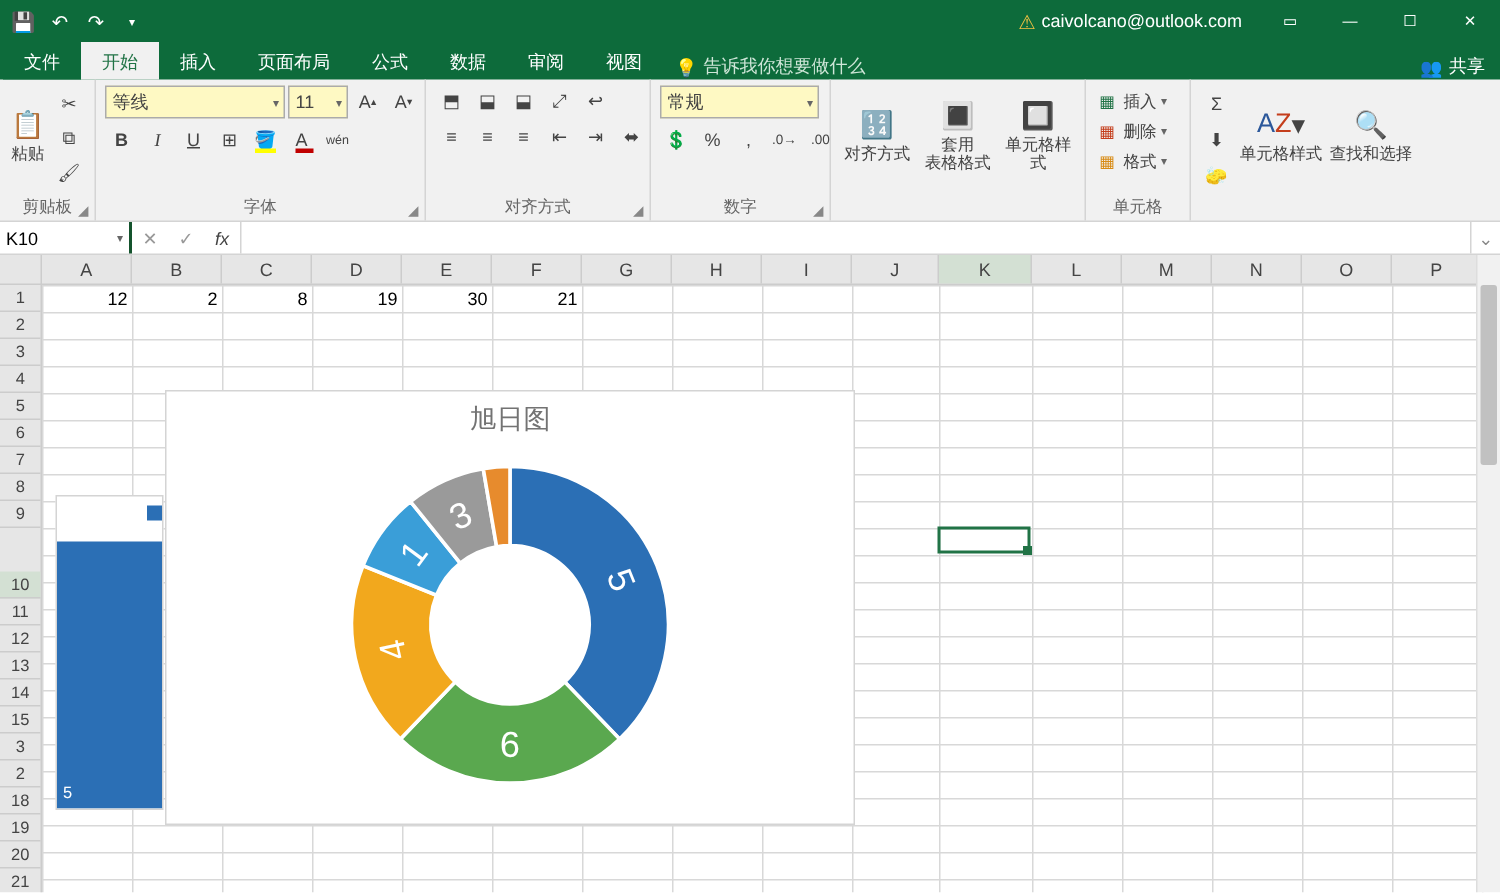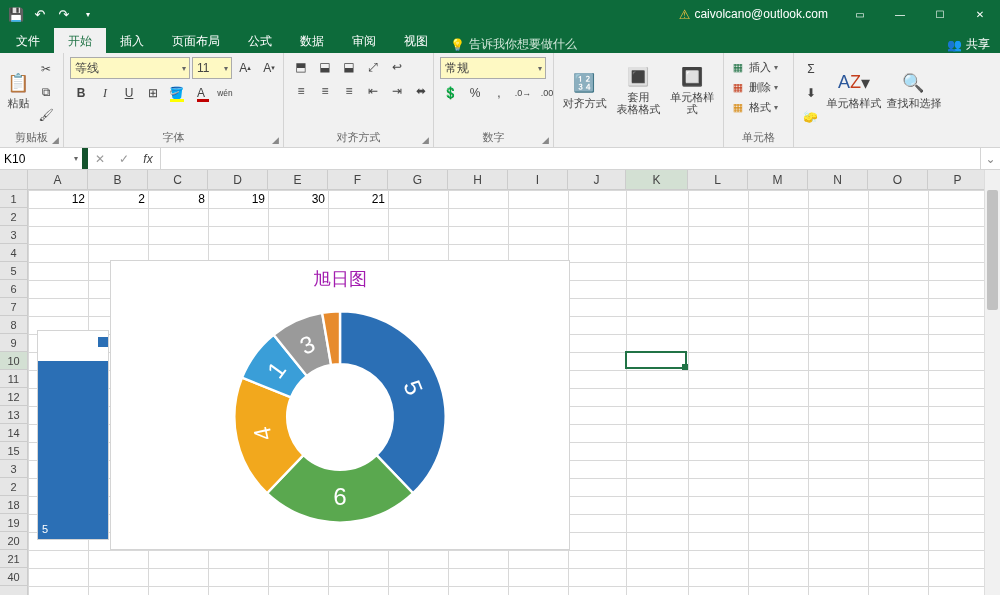--- a/index.html
+++ b/index.html
@@ -36,51 +36,51 @@
 .small-col { display: flex; flex-direction: column; gap: 3px; justify-content: flex-start; padding-top: 2px; }
 .small-row { display: flex; align-items: center; gap: 2px; }
 .small-btn { width: 22px; height: 20px; display: flex; align-items: center; justify-content: center; cursor: pointer; font-size: 12px; color: #444; border: 1px solid transparent; }
 .combo { height: 22px; border: 1px solid #ababab; background: #fef9c3; display: flex; align-items: center; padding: 0 14px 0 4px; font-size: 12px; position: relative; cursor: pointer; }
 .combo .arr { position: absolute; right: 3px; font-size: 8px; color: #666; }
 .mini-label { font-size: 11px; display: flex; align-items: center; gap: 3px; cursor: pointer; }
 .mini-label .ico { width: 16px; height: 16px; display: flex; align-items: center; justify-content: center; }
 
 
 .formulabar { height: 22px; border-bottom: 1px solid #d4d4d4; display: flex; align-items: stretch; background: #fff; font-size: 12px; }
-.namebox { width: 88px; border-right: 6px solid #14532d; display: flex; align-items: center; padding: 0 4px; position: relative; }
+.namebox { width: 88px; border-right: 2px solid #14532d; display: flex; align-items: center; padding: 0 4px; position: relative; }
 .namebox .arr { position: absolute; right: 4px; font-size: 8px; color: #666; cursor: pointer; }
 .fx-btns { display: flex; align-items: center; border-right: 1px solid #d4d4d4; }
 .fx-btn { width: 24px; display: flex; align-items: center; justify-content: center; color: #999; cursor: pointer; }
 .fx-input { flex: 1; padding: 0 6px; display: flex; align-items: center; }
 .fb-end { width: 20px; border-left: 1px solid #d4d4d4; display: flex; align-items: center; justify-content: center; color: #888; cursor: pointer; }
 
 
 .grid-wrap { position: relative; height: 425px; background: #fff; }
 .corner { position: absolute; left: 0; top: 0; width: 28px; height: 20px; background: #e6e6e6; border-right: 1px solid #ccc; border-bottom: 1px solid #ccc; }
 .col-headers { position: absolute; left: 28px; top: 0; right: 16px; height: 20px; display: flex; background: #e6e6e6; border-bottom: 1px solid #ccc; }
 .col-h { border-right: 1px solid #ccc; display: flex; align-items: center; justify-content: center; font-size: 12px; color: #444; cursor: pointer; flex-shrink:0; }
 .col-h.sel { background: #d3e0d3; }
 .row-headers { position: absolute; left: 0; top: 20px; bottom: 0; width: 28px; background: #e6e6e6; border-right: 1px solid #ccc; }
 .row-h { height: 18px; border-bottom: 1px solid #ccc; display: flex; align-items: center; justify-content: center; font-size: 11px; color: #444; cursor: pointer; }
-.row-h.sel { background: #d3e0d3; }
+.row-h.sel { background: #d3e0d3; margin-top: 29px; }
 .cells { position: absolute; left: 28px; top: 20px; right: 16px; bottom: 0; }
 .gridline-v { position: absolute; top: 0; bottom: 0; width: 1px; background: #d8d8d8; }
 .gridline-h { position: absolute; left: 0; right: 0; height: 1px; background: #d8d8d8; }
 .cell-val { position: absolute; font-size: 12px; display: flex; align-items: center; justify-content: flex-end; padding: 0 3px; height: 18px; }
 .sel-cell { position: absolute; border: 2px solid #217346; background: transparent; pointer-events: none; }
 .sel-handle { position: absolute; right: -3px; bottom: -3px; width: 6px; height: 6px; background: #217346; }
 .vscroll { position: absolute; right: 0; top: 0; bottom: 0; width: 16px; background: #f1f1f1; border-left: 1px solid #ddd; }
 .vscroll .thumb { position: absolute; left: 2px; top: 20px; right: 2px; height: 120px; background: #c1c1c1; border-radius: 2px; cursor: pointer; }
 
 
 .chart1 { position: absolute; left: 37px; top: 160px; width: 72px; height: 210px; background: #fff; border: 1px solid #d4d4d4; overflow: hidden; }
 .chart1 .bluebar { position: absolute; left: 0; bottom: 0; top: 30px; right: 0; background: #2b6fb5; }
 .chart1 .five { position: absolute; left: 4px; bottom: 4px; color: #fff; font-size: 11px; }
 .chart2 { position: absolute; left: 110px; top: 90px; width: 460px; height: 290px; background: #fff; border: 1px solid #d4d4d4; }
-.chart2-title { text-align: center; font-size: 18px; color: #a21caf; padding: 6px 0; }
+.chart2-title { text-align: center; font-size: 18px; color: #737373; padding: 6px 0; }
 .donut-wrap { position: absolute; left: 50%; top: 55%; transform: translate(-50%, -50%); }
 svg.donut { width: 240px; height: 240px; }
 .seg-label { font-size: 10px; fill: #fff; }
 
 
 .ico-green { color: #217346; }
 .ico-blue { color: #2b579a; }
 .ico-orange { color: #d88b15; }
 .ico-red { color: #c43e1c; }
 </style>

